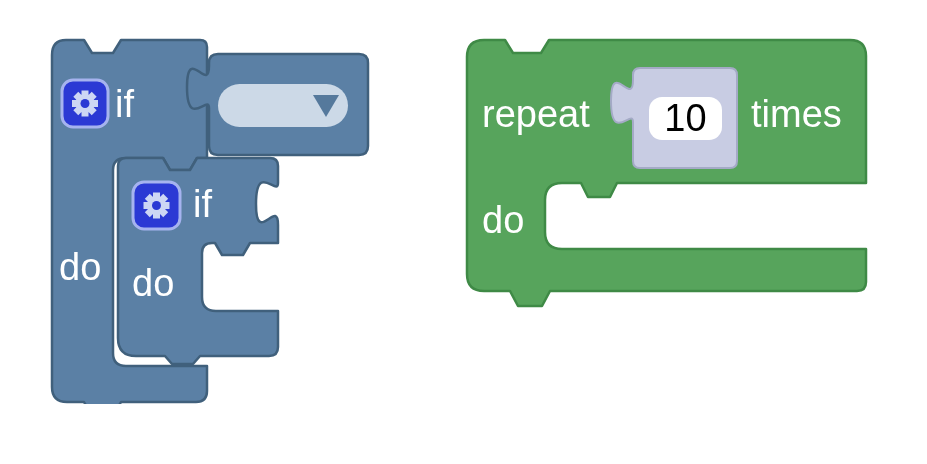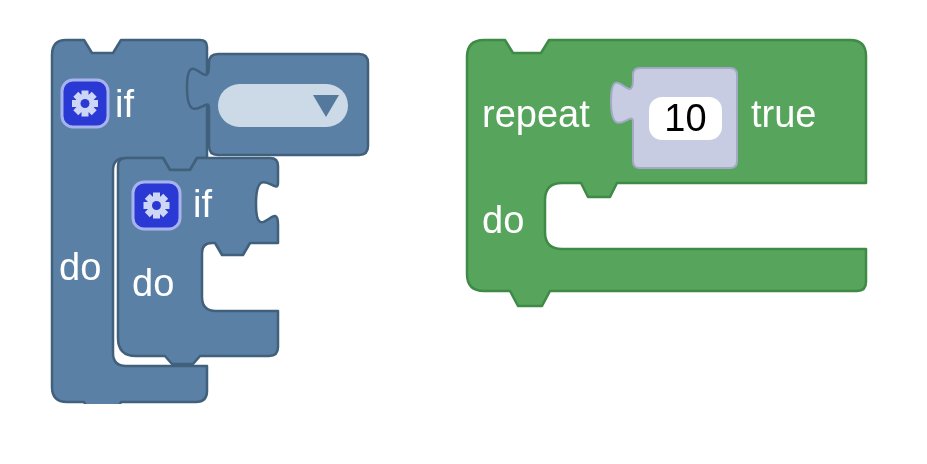--- a/index.html
+++ b/index.html
@@ -140,21 +140,21 @@
       <rect x="133" y="182" width="47" height="47" rx="11" fill="#2b39d4" stroke="#a6b3ef" stroke-width="3"></rect>
       <use href="#gear-glyph" transform="translate(156.5,205.5)"></use>
     </g>
   </svg>
 
   <div class="lbl" style="left:115px;top:84px">if</div>
   <div class="lbl" style="left:59px;top:247px">do</div>
   <div class="lbl" style="left:193px;top:184px">if</div>
   <div class="lbl" style="left:132px;top:263px">do</div>
   <div class="lbl" style="left:482px;top:94px">repeat</div>
-  <div class="lbl" style="left:751px;top:94px">true</div>
+  <div class="lbl" style="left:751px;top:94px">times</div>
   <div class="lbl" style="left:482px;top:200px">do</div>
 
   <div class="dropdown-pill">
     <span class="dd-arrow"></span>
   </div>
 
   <div class="num-field">
     <span>10</span>
   </div>
 

